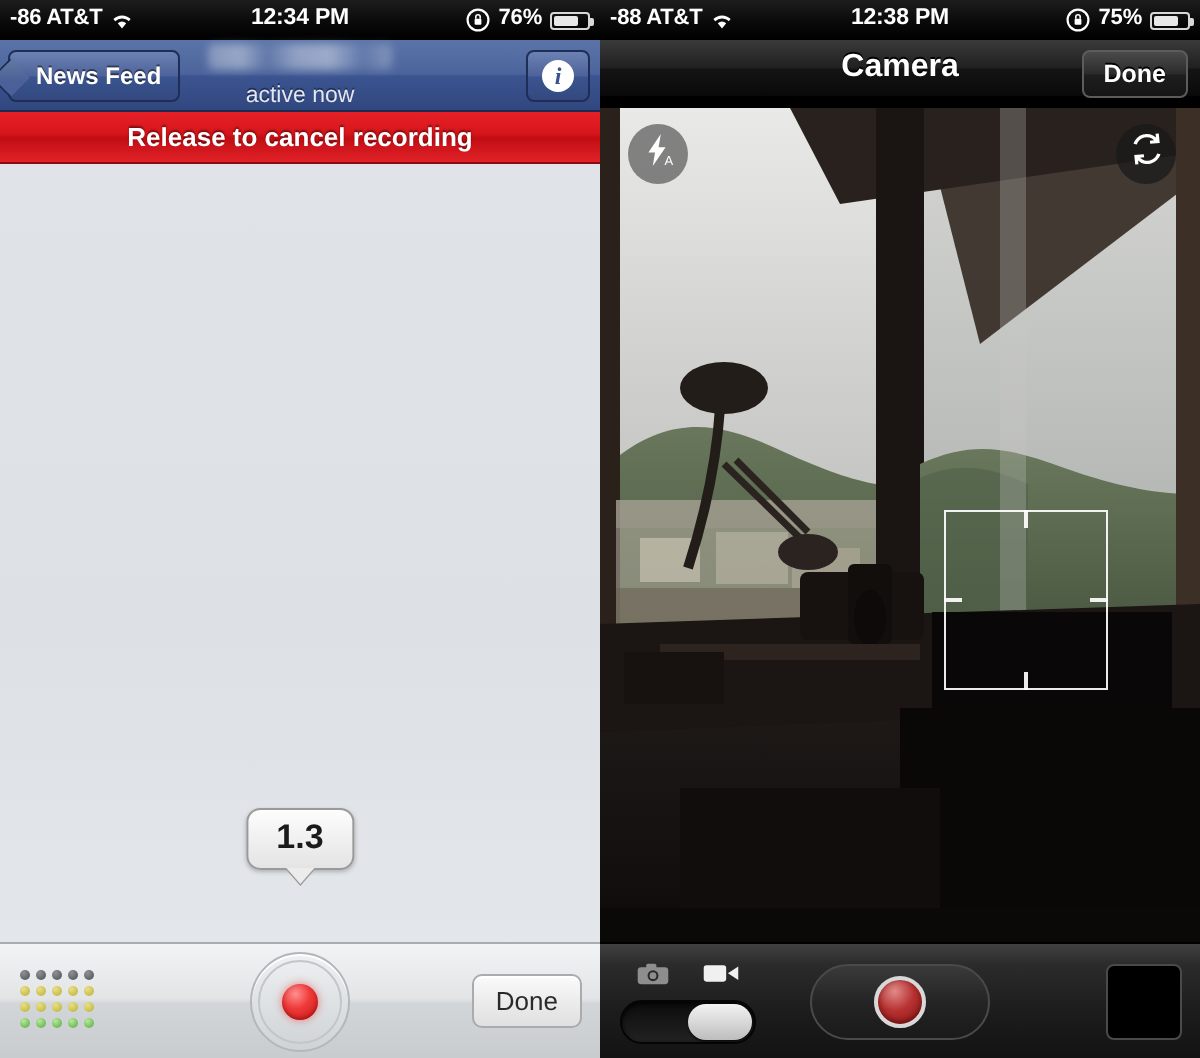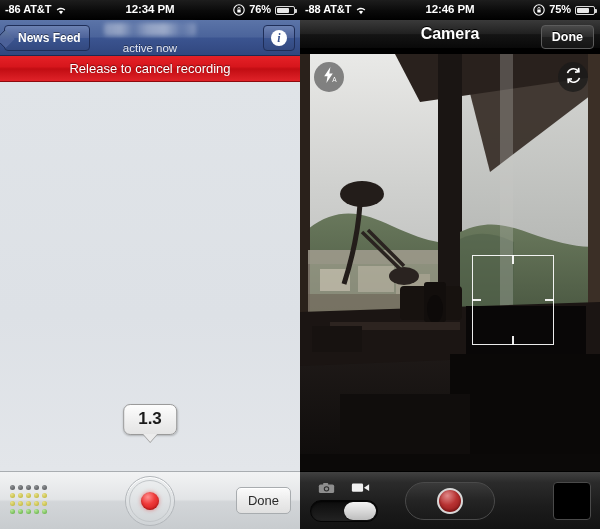--- a/index.html
+++ b/index.html
@@ -62,21 +62,21 @@
     display:flex; align-items:center; justify-content:center;
   }
   .info-glyph{ width:16px; height:16px; border-radius:50%; background:#fff;
     color:#3b5490; font-size:12px; font-weight:bold; font-style:italic;
     display:flex; align-items:center; justify-content:center; font-family:"Liberation Serif",serif; }
 
   
   .cancel-banner{
     height:26px; display:flex; align-items:center; justify-content:center;
     background:linear-gradient(to bottom,#e52127 0%,#d7161c 42%,#c20d13 52%,#e02228 100%);
-    color:#fff; font-size:13px; font-weight:normal; text-shadow:0 -1px 1px rgba(0,0,0,.45);
+    color:#fff; font-size:13px; font-weight:bold; text-shadow:0 -1px 1px rgba(0,0,0,.45);
     border-bottom:1px solid #8d0a0e;
   }
 
   
   .fb-body{
     position:absolute; top:82px; left:0; right:0; bottom:58px;
     background:linear-gradient(to bottom,#e0e4e8 0%,#dde1e6 60%,#e3e6ea 100%);
   }
 
   
@@ -287,21 +287,21 @@
     <div class="statusbar">
       <div class="sb-left">
         <span>-88 AT&amp;T</span>
         <span class="wifi-icon">
           <svg viewBox="0 0 12 10" width="12" height="10">
               <path d="M6 9.2 3.9 6.6a3.4 3.4 0 0 1 4.2 0z" fill="#fff"></path>
               <path d="M6 4.3c1.3 0 2.5.5 3.4 1.3l.9-1.1A6.6 6.6 0 0 0 6 2.8c-1.6 0-3.1.6-4.3 1.7l.9 1.1A5 5 0 0 1 6 4.3z" fill="#fff"></path>
             </svg>
         </span>
       </div>
-      <div class="sb-center">12:46 PM</div>
+      <div class="sb-center">12:38 PM</div>
       <div class="sb-right">
         <span class="lock-icon">
           <svg viewBox="0 0 12 12" width="12" height="12">
               <circle cx="6" cy="6" r="5.2" fill="none" stroke="#fff" stroke-width="1.1"></circle>
               <rect x="4.3" y="5.4" width="3.4" height="3" rx=".5" fill="#fff"></rect>
               <path d="M4.9 5.4v-.9a1.1 1.1 0 0 1 2.2 0v.9" fill="none" stroke="#fff" stroke-width=".8"></path>
             </svg>
         </span>
         <span>75%</span>
         <span class="batt">

